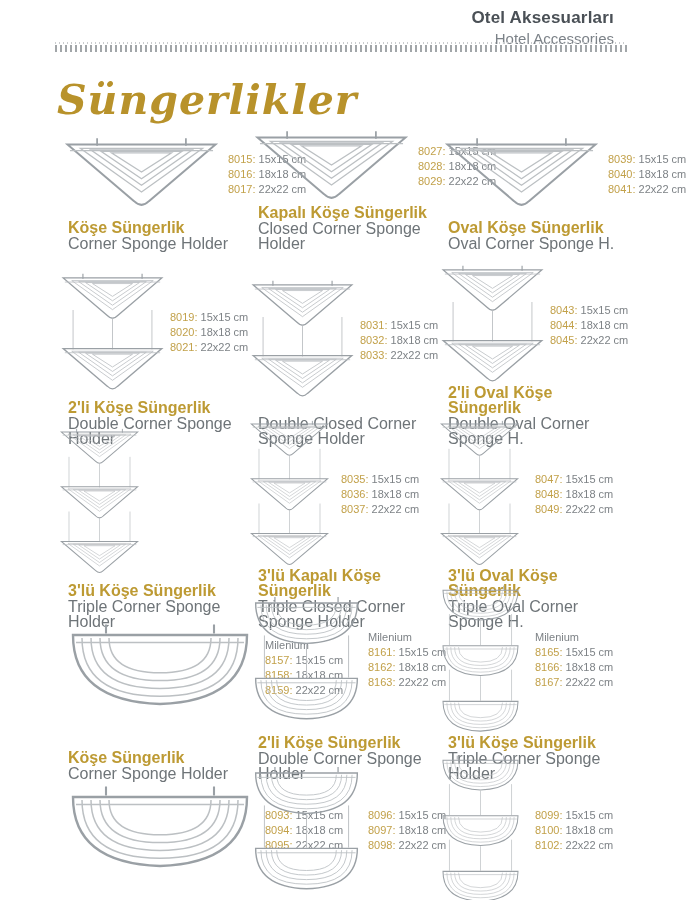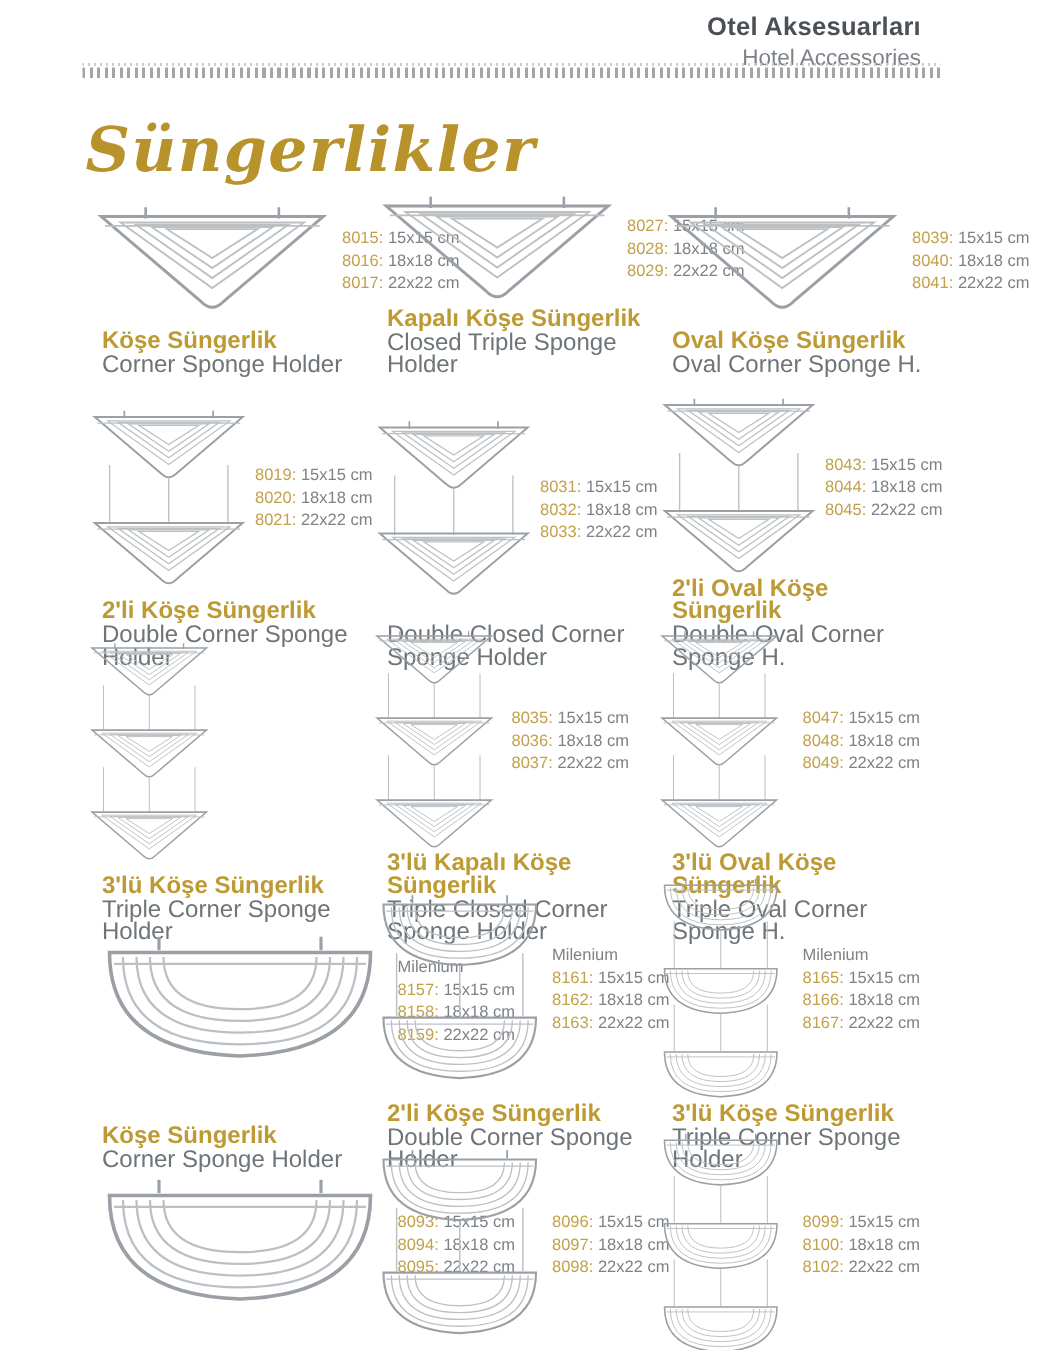--- a/index.html
+++ b/index.html
@@ -97,21 +97,21 @@
             </div>
         <div class="codes">
 
         <div class="code-line"><span class="code">8027: </span><span class="size">15x15 cm</span></div>
               <div class="code-line"><span class="code">8028: </span><span class="size">18x18 cm</span></div>
               <div class="code-line"><span class="code">8029: </span><span class="size">22x22 cm</span></div>
             </div>
       </div>
       <div class="name">
         <div class="n-tr">Kapalı Köşe Süngerlik</div>
-        <div class="n-en">Closed Triple Sponge Holder</div>
+        <div class="n-en">Closed Corner Sponge Holder</div>
       </div>
     </div>
         <div class="cell center">
       <div class="top">
         <div class="img">
               <svg width="173" height="74" viewBox="0 0 140 60" xmlns="http://www.w3.org/2000/svg">
                 <path d="M34,1 L34,7 M106,1 L106,7" stroke="#9aa0a5" stroke-width="1.4"></path>
                 <path d="M10,6 L130,6 L76,52 Q70,58 64,52 Z" fill="none" stroke="#9aa0a5" stroke-width="1.6"></path>
                 <path d="M12,11 L128,11" fill="none" stroke="#bcc0c3" stroke-width="1"></path>
                 <path d="M20.4,9.2 L119.6,9.2 L70,44.6 Z" fill="none" stroke="#bcc0c3" stroke-width="1"></path>

